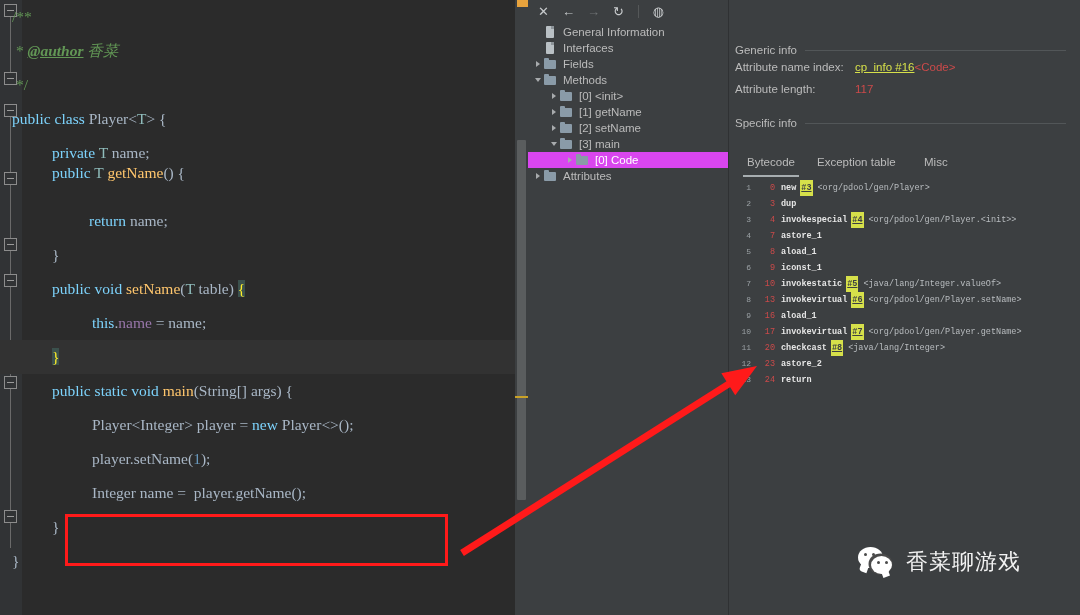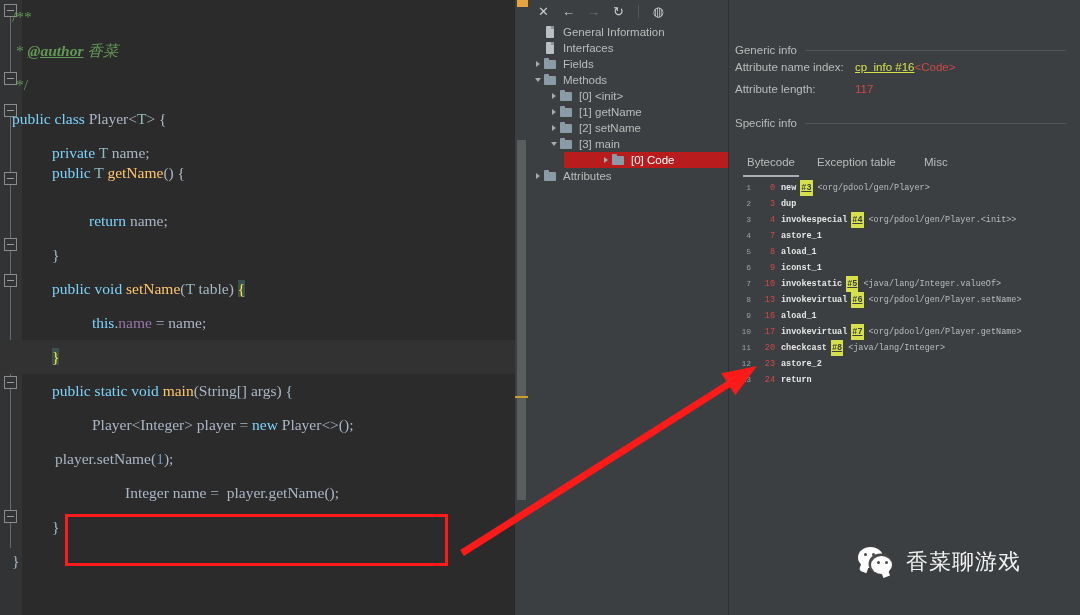--- a/index.html
+++ b/index.html
@@ -89,21 +89,21 @@
   .tb-sep{width:1px;height:13px;background:#555859;margin:0 2px;}
 
   .tree{
     position:absolute;left:0;top:24px;width:200px;
     font-size:11.5px;color:#bbbbbb;
   }
   .trow{
     position:relative;height:16px;line-height:16px;display:flex;align-items:center;
     white-space:nowrap;
   }
-  .trow.sel{background:#b91c1c;color:#ffffff;margin-left:36px;}
+  .trow.sel{background:#d946ef;color:#ffffff;}
   .arrow{
     width:11px;height:16px;display:inline-flex;align-items:center;justify-content:center;
     flex:0 0 11px;
   }
   .arrow i{
     display:block;width:0;height:0;
     border-left:4.5px solid #a8abad;border-top:3.5px solid transparent;border-bottom:3.5px solid transparent;
   }
   .arrow.down i{
     border-left:3.5px solid transparent;border-right:3.5px solid transparent;
@@ -248,22 +248,22 @@
         <div class="cline" style="top: 102px;"><span class="txt" style="padding-left: 12px;"><span class="kw">public class </span><span class="plain">Player</span><span class="plain">&lt;</span><span class="gen">T</span><span class="plain">&gt; {</span></span></div>
         <div class="cline" style="top: 136px;"><span class="txt" style="padding-left: 52px;"><span class="kw">private </span><span class="gen">T</span><span class="plain"> name;</span></span></div>
         <div class="cline" style="top: 156px;"><span class="txt" style="padding-left: 52px;"><span class="kw">public </span><span class="gen">T</span><span class="plain"> </span><span class="mth">getName</span><span class="plain">() {</span></span></div>
         <div class="cline" style="top: 204px;"><span class="txt" style="padding-left: 89px;"><span class="kw">return</span><span class="plain"> name;</span></span></div>
         <div class="cline" style="top: 238px;"><span class="txt" style="padding-left: 52px;"><span class="plain">}</span></span></div>
         <div class="cline" style="top: 272px;"><span class="txt" style="padding-left: 52px;"><span class="kw">public void </span><span class="mth">setName</span><span class="plain">(</span><span class="gen">T</span><span class="plain"> table) </span><span class="brace-hl">{</span></span></div>
         <div class="cline" style="top: 306px;"><span class="txt" style="padding-left: 92px;"><span class="kw">this</span><span class="plain">.</span><span class="fld">name</span><span class="plain"> = name;</span></span></div>
         <div class="cline hl-line" style="top: 340px;"><span class="txt" style="padding-left: 52px;"><span class="brace-hl">}</span></span></div>
         <div class="cline" style="top: 374px;"><span class="txt" style="padding-left: 52px;"><span class="kw">public static void </span><span class="mth">main</span><span class="plain">(String[] args) {</span></span></div>
         <div class="cline" style="top: 408px;"><span class="txt" style="padding-left: 92px;"><span class="plain">Player&lt;Integer&gt; player = </span><span class="kw">new</span><span class="plain"> Player&lt;&gt;();</span></span></div>
-        <div class="cline" style="top: 442px;"><span class="txt" style="padding-left: 55px;"><span class="plain">player.</span><span class="plain">setName</span><span class="plain">(</span><span class="num">1</span><span class="plain">);</span></span></div>
-        <div class="cline" style="top: 476px; margin-left: 33px;"><span class="txt" style="padding-left: 92px;"><span class="plain">Integer </span><span class="plain">name</span><span class="plain"> =  player.</span><span class="plain">getName</span><span class="plain">();</span></span></div>
+        <div class="cline" style="top: 442px;"><span class="txt" style="padding-left: 92px;"><span class="plain">player.</span><span class="plain">setName</span><span class="plain">(</span><span class="num">1</span><span class="plain">);</span></span></div>
+        <div class="cline" style="top: 476px;"><span class="txt" style="padding-left: 92px;"><span class="plain">Integer </span><span class="plain">name</span><span class="plain"> =  player.</span><span class="plain">getName</span><span class="plain">();</span></span></div>
         <div class="cline" style="top: 510px;"><span class="txt" style="padding-left: 52px;"><span class="plain">}</span></span></div>
         <div class="cline" style="top: 544px;"><span class="txt" style="padding-left: 12px;"><span class="plain">}</span></span></div>
       </div>
 
     <div class="ed-scroll">
       <div class="ed-topmark"></div>
       <div class="ed-thumb"></div>
       <div class="ed-marker" style="top:396px;"></div>
     </div>
   </div>

